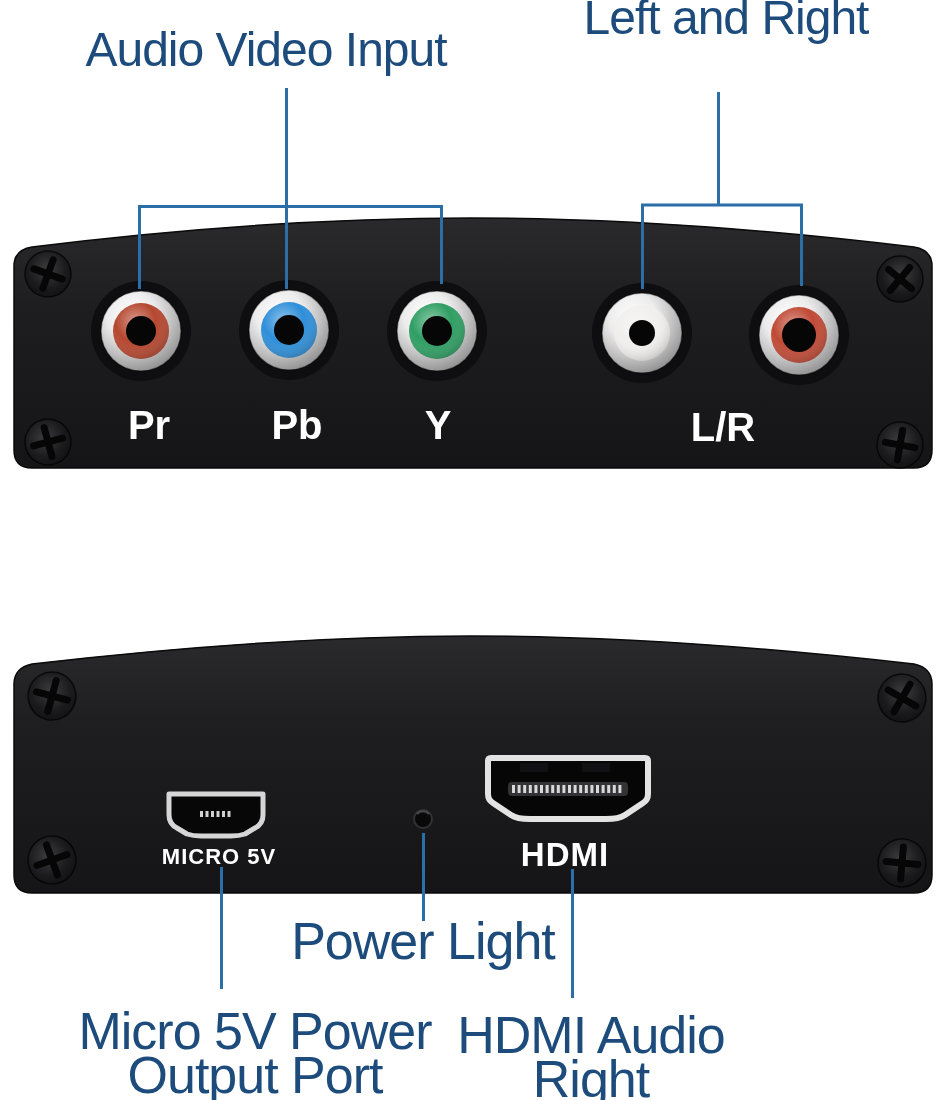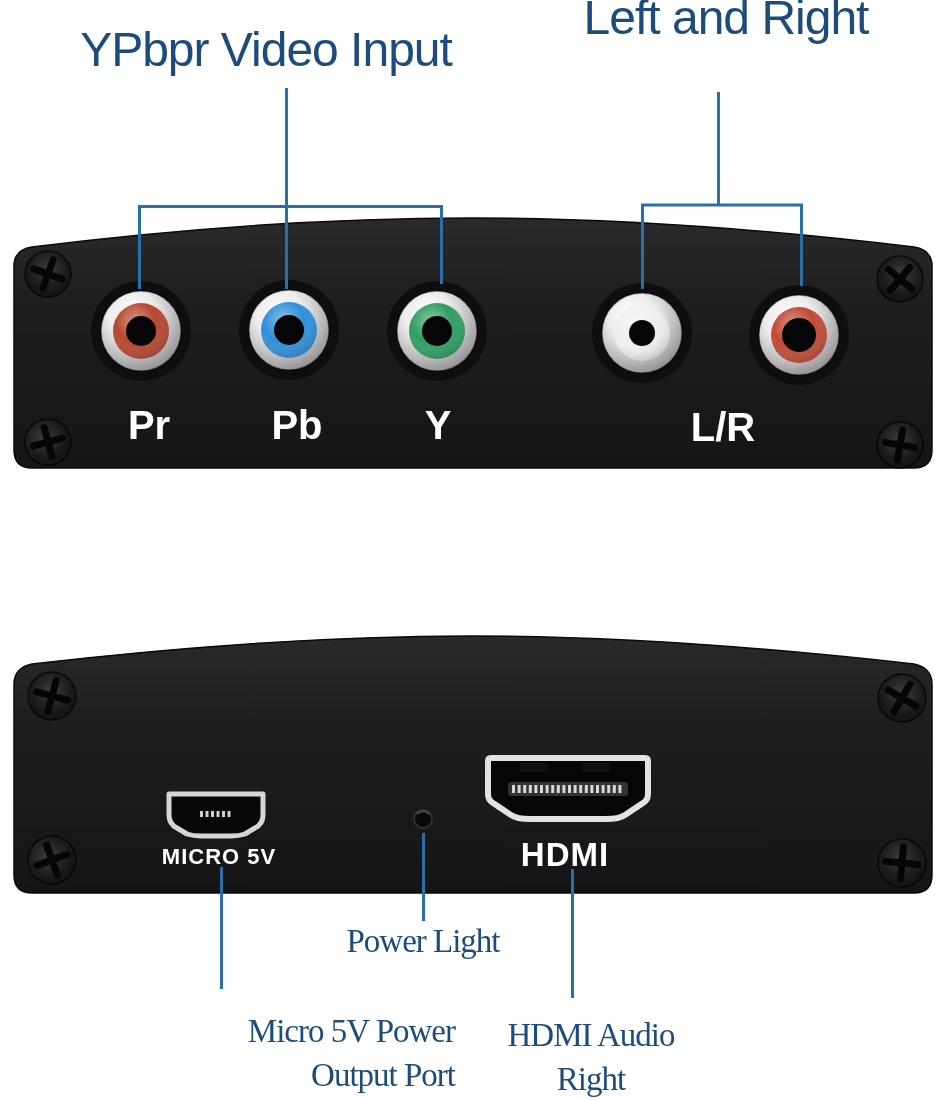--- a/index.html
+++ b/index.html
@@ -10,21 +10,21 @@
   }
   .stage{position:absolute;left:0;top:0;width:942px;height:1100px;}
   svg.scene{position:absolute;left:0;top:0;}
   .panel{fill:url(#panelGrad);stroke:#0a0a0b;stroke-width:1.5;}
   .leader{stroke:var(--annotation-line,#2a6fa8);stroke-width:3;fill:none;}
   .annotation{
     position:absolute;color:var(--annotation-text,#1d4c7c);
     letter-spacing:-1px;white-space:nowrap;
   }
   .ann-top{font-size:48px;line-height:42px;}
-  .ann-bottom{font-size:33px;line-height:44px;font-family:Liberation Serif, serif;}
+  .ann-bottom{font-size:52px;line-height:44px;}
   .center{text-align:center;}
   .port-label{fill:var(--port-label-text,#ffffff);font-family:"Liberation Sans",sans-serif;font-weight:bold;}
   .lbl-rca{font-size:40px;}
   .lbl-micro{font-size:22px;letter-spacing:1px;}
   .lbl-hdmi{font-size:33px;letter-spacing:1px;}
   .metal-ring{stroke:rgba(0,0,0,.4);stroke-width:1.5;}
 </style>
 </head>
 <body>
 
@@ -165,29 +165,29 @@
       <line class="leader" x1="286.5" y1="88" x2="286.5" y2="289"></line>
       <polyline class="leader" points="139.5,289 139.5,206.5 441.5,206.5 441.5,284"></polyline>
       <line class="leader" x1="718.5" y1="92" x2="718.5" y2="204"></line>
       <polyline class="leader" points="642.5,289 642.5,205 801.5,205 801.5,286"></polyline>
       <line class="leader" x1="221.5" y1="867" x2="221.5" y2="989"></line>
       <line class="leader" x1="423.5" y1="833" x2="423.5" y2="921"></line>
       <line class="leader" x1="572.5" y1="869" x2="572.5" y2="998"></line>
     </g>
   </svg>
 
-  <div class="annotation ann-top center" style="left:40px;top:29px;width:452px;">YPbpr Video Input</div>
+  <div class="annotation ann-top center" style="left:40px;top:29px;width:452px;">Audio Video Input</div>
 
   <div class="annotation ann-top center" style="left:540px;top:-3px;width:372px;">
     <div>Left and Right</div>
   </div>
 
   <div class="annotation ann-bottom center" style="left:270px;top:919px;width:306px;">Power Light</div>
 
-  <div class="annotation ann-bottom" style="left:55px;top:1009px;width:400px;text-align:right;">
+  <div class="annotation ann-bottom" style="left:55px;top:1009px;width:400px;text-align:center;">
     <div>Micro 5V Power</div>
     <div>Output Port</div>
   </div>
 
   <div class="annotation ann-bottom center" style="left:448px;top:1013px;width:286px;">
     <div>HDMI Audio</div>
     <div>Right</div>
   </div>
 
 </div>

